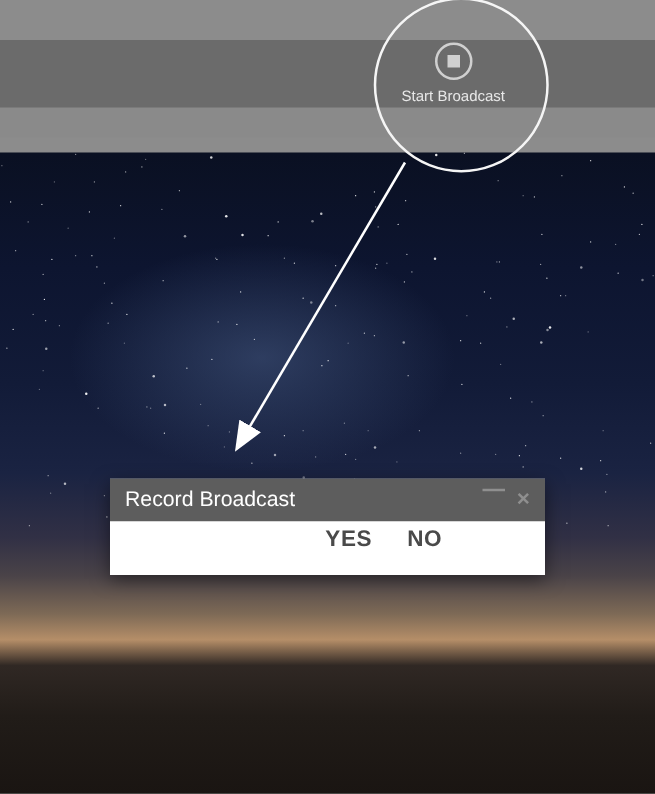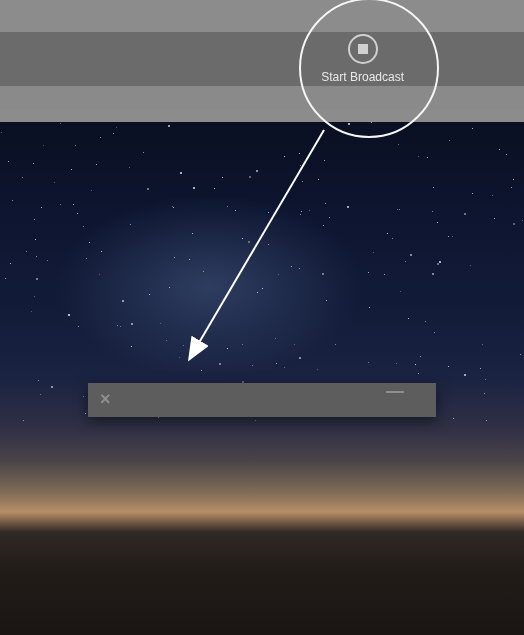--- a/index.html
+++ b/index.html
@@ -310,16 +310,21 @@
   <defs>
     <marker id="arrowhead" markerWidth="12" markerHeight="10" refX="10" refY="5" orient="auto">
       <polygon points="0 0, 12 5, 0 10" fill="#ffffff"></polygon>
     </marker>
   </defs>
   <line x1="324" y1="130" x2="190" y2="358" stroke="#ffffff" stroke-width="2" marker-end="url(#arrowhead)"></line>
 </svg>
 
 <div class="modal">
   <div class="modal-header">
+    <span>Record Broadcast</span>
     <span class="min-line"></span>
     <span class="close">×</span>
   </div>
+  <div class="modal-actions">
+    <button class="btn">YES</button>
+    <button class="btn">NO</button>
+  </div>
 </div>
 
 </body></html>

